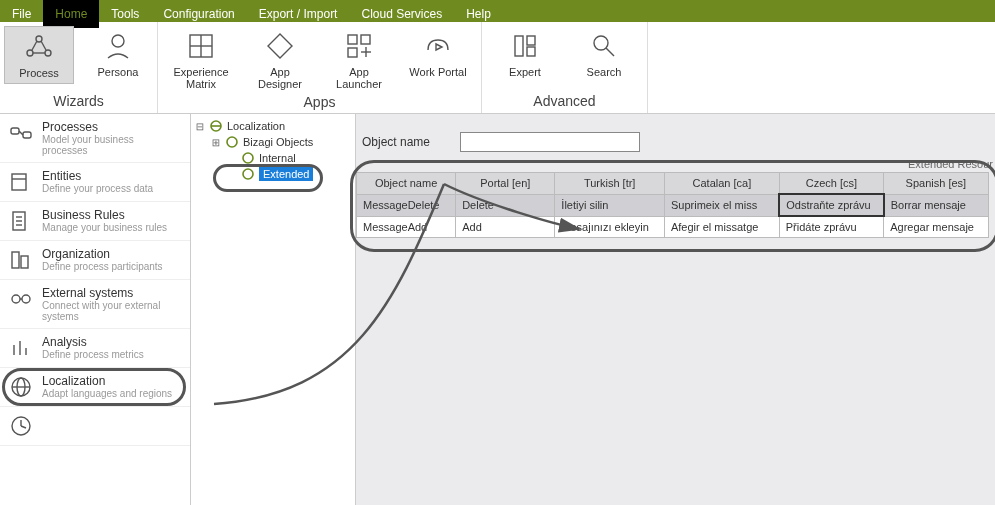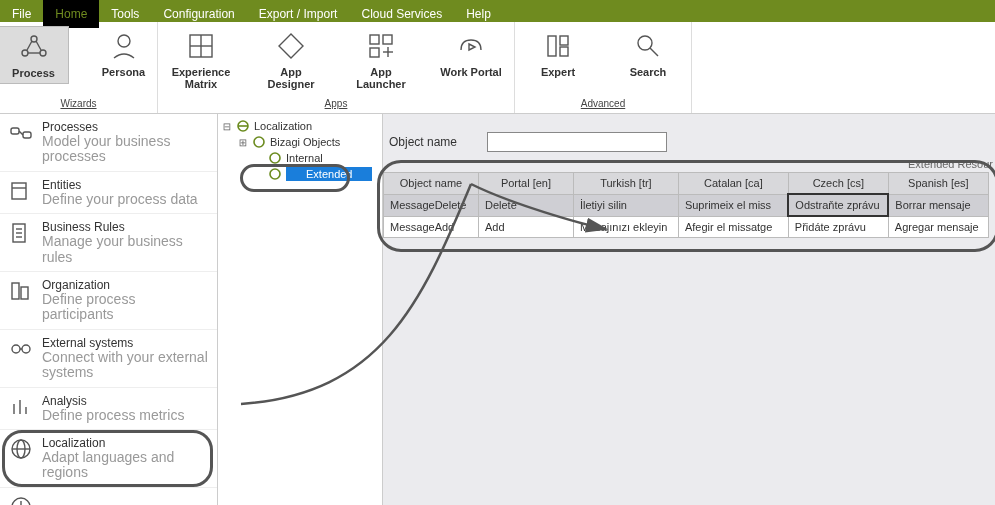--- a/index.html
+++ b/index.html
@@ -6,44 +6,44 @@
 body { width: 995px; height: 505px; background: #fff; overflow: hidden; font-size: 12px; color: #333; }
 
 
 .menubar { background: #6f8b1f; height: 22px; display: flex; align-items: stretch; color: #fff; }
 .menubar .menu-item { padding: 14px 12px; font-size: 12px; cursor: pointer; display: flex; align-items: center; }
 .menubar .menu-item.active { background: #000000; color: #6f8b1f; }
 
 
 .ribbon { background: #fff; border-bottom: 1px solid #ccc; display: flex; align-items: flex-start; height: 92px; }
 .rgroup { border-right: 1px solid #ddd; padding: 4px 8px 2px 8px; display: flex; flex-direction: column; align-items: center; height: 100%; }
-.rgroup-row { display: flex; gap: 20px; font-weight: bold; }
+.rgroup-row { display: flex; gap: 9px; }
 .ritem { display: flex; flex-direction: column; align-items: center; width: 70px; padding: 4px 2px; cursor: pointer; }
 .ritem.selected { background: #dcdcdc; border: 1px solid #bbb; }
 .ritem .icon { width: 32px; height: 32px; margin-bottom: 4px; display:flex;align-items:center;justify-content:center;}
 .ritem .label { font-size: 11px; text-align: center; line-height: 1.1; }
-.rgroup-label { font-size: 10px; color: #444; margin-top: auto; padding-bottom: 2px; text-decoration: underline; }
+.rgroup-label { font-size: 14px; color: #444; margin-top: auto; padding-bottom: 2px; }
 
 
 .body { display: flex; height: calc(505px - 22px - 92px); }
-.sidebar { width: 218px; border-right: 1px solid #ccc; overflow: hidden; }
+.sidebar { width: 191px; border-right: 1px solid #ccc; overflow: hidden; }
 .side-item { display: flex; gap: 8px; padding: 6px 8px; border-bottom: 1px solid #eee; cursor: pointer; }
 .side-item .side-icon { width: 26px; height: 26px; flex: 0 0 26px; display:flex;align-items:center;justify-content:center;}
 .side-item .side-text .t1 { font-size: 12px; color: #333; }
-.side-item .side-text .t2 { font-size: 14px; color: #999; line-height: 1.1; }
+.side-item .side-text .t2 { font-size: 10px; color: #999; line-height: 1.1; }
 .side-item.highlight { position: relative; }
 .side-item.highlight::after { content:""; position:absolute; left:2px; right:4px; top:0; bottom:0; border:3px solid #555; border-radius: 20px; pointer-events:none; }
 
 .treepanel { width: 165px; border-right: 1px solid #ccc; padding: 4px 2px; font-size: 11px; }
 .tree-node { display:flex; align-items:center; gap:4px; padding:1px 2px; cursor:pointer; white-space:nowrap;}
 .tree-node .exp { width:10px; text-align:center; color:#666; font-size:10px;}
 .tree-node .t-icon { width:14px; height:14px; display:flex;align-items:center;justify-content:center;}
 .tree-node.indent1 { padding-left: 18px; }
 .tree-node.indent2 { padding-left: 34px; }
-.tree-node.selected .t-label { background:#1a7edb; color:#fff; padding:1px 20px; }
+.tree-node.selected .t-label { background:#1a7edb; color:#fff; padding:1px 4px; }
 .treepanel { position:relative; }
 .tree-highlight { position:absolute; left: 22px; top: 50px; width: 110px; height: 28px; border:3px solid #555; border-radius: 16px; pointer-events:none;}
 
 .mainpanel { flex:1; background:#ebebee; padding: 10px 0; position: relative; }
 .form-row { display:flex; align-items:center; gap: 30px; margin: 8px 0 20px 6px; }
 .form-row label { font-size:12px; color:#333; }
 .form-row input { width: 180px; height: 20px; border:1px solid #888; padding:2px 4px; font-size:12px; }
 
 .table-wrap { position:relative; }
 .table-ring { position:absolute; left:-6px; right:-4px; top:-12px; bottom:-14px; border:3px solid #555; border-radius: 24px; pointer-events:none;}

